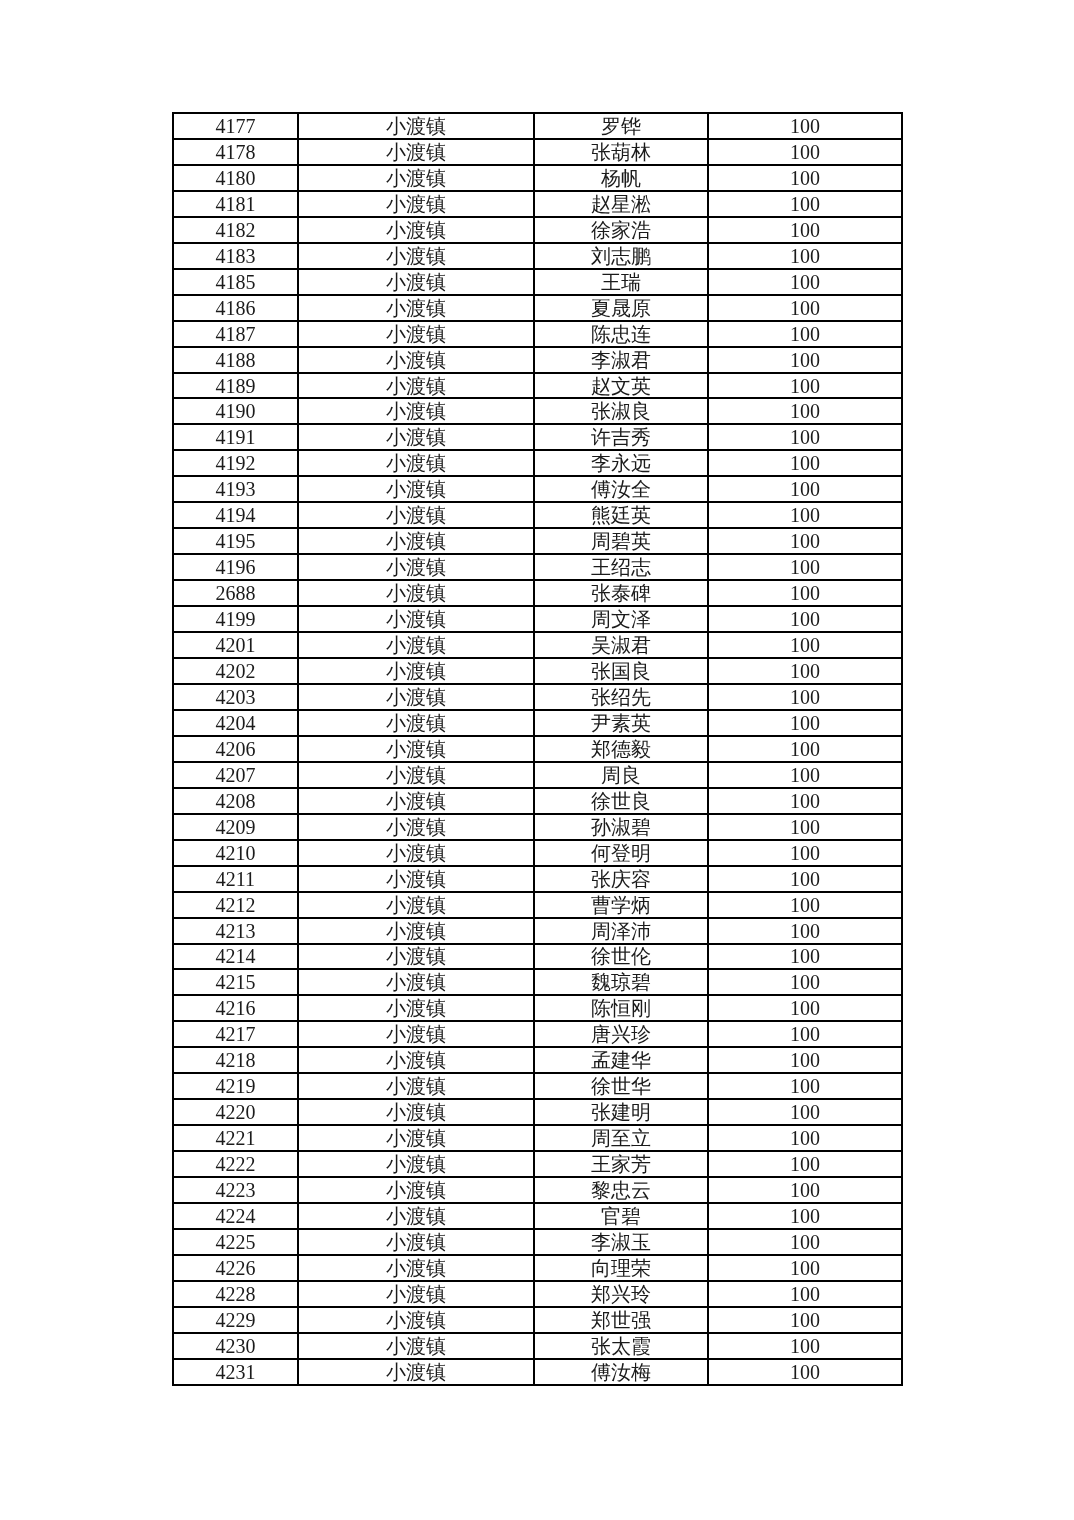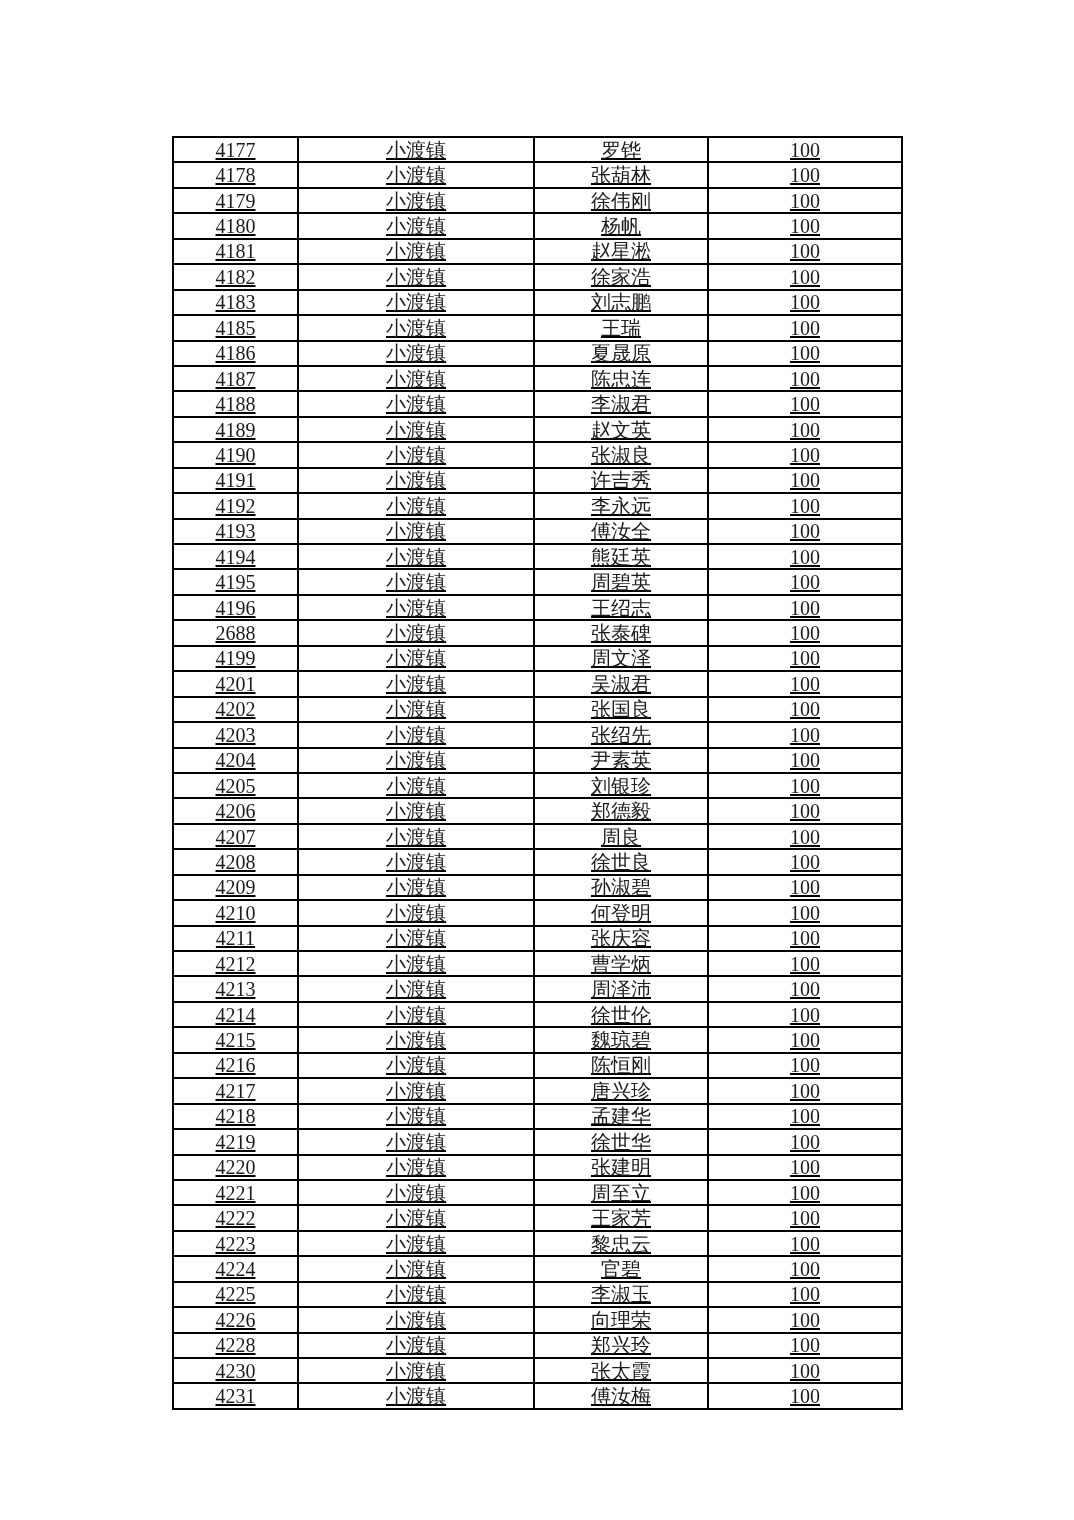--- a/index.html
+++ b/index.html
@@ -11,26 +11,25 @@
     position: relative;
     width: 1074px;
     height: 1520px;
     background: #ffffff;
     overflow: hidden;
     font-family: "Liberation Serif", "DejaVu Serif", serif;
   }
   table#score-table {
     position: absolute;
     left: 172px;
-    top: 136px;
+    top: 112px;
     width: 729px;
     height: 1274px;
     border-collapse: collapse;
     table-layout: fixed;
-    text-decoration: underline;
   }
   #score-table td {
     border: 2px solid #000000;
     padding: 0;
     text-align: center;
     vertical-align: middle;
     font-size: 20px;
     line-height: 1;
     color: #1b1b1b;
     white-space: nowrap;
@@ -59,26 +58,20 @@
           <td>罗铧</td>
           <td>100</td>
         </tr>
         <tr>
           <td>4178</td>
           <td>小渡镇</td>
           <td>张葫林</td>
           <td>100</td>
         </tr>
         <tr>
-          <td>4179</td>
-          <td>小渡镇</td>
-          <td>徐伟刚</td>
-          <td>100</td>
-        </tr>
-        <tr>
           <td>4180</td>
           <td>小渡镇</td>
           <td>杨帆</td>
           <td>100</td>
         </tr>
         <tr>
           <td>4181</td>
           <td>小渡镇</td>
           <td>赵星淞</td>
           <td>100</td>
@@ -197,26 +190,20 @@
           <td>张绍先</td>
           <td>100</td>
         </tr>
         <tr>
           <td>4204</td>
           <td>小渡镇</td>
           <td>尹素英</td>
           <td>100</td>
         </tr>
         <tr>
-          <td>4205</td>
-          <td>小渡镇</td>
-          <td>刘银珍</td>
-          <td>100</td>
-        </tr>
-        <tr>
           <td>4206</td>
           <td>小渡镇</td>
           <td>郑德毅</td>
           <td>100</td>
         </tr>
         <tr>
           <td>4207</td>
           <td>小渡镇</td>
           <td>周良</td>
           <td>100</td>
@@ -332,20 +319,26 @@
         <tr>
           <td>4226</td>
           <td>小渡镇</td>
           <td>向理荣</td>
           <td>100</td>
         </tr>
         <tr>
           <td>4228</td>
           <td>小渡镇</td>
           <td>郑兴玲</td>
+          <td>100</td>
+        </tr>
+        <tr>
+          <td>4229</td>
+          <td>小渡镇</td>
+          <td>郑世强</td>
           <td>100</td>
         </tr>
         <tr>
           <td>4230</td>
           <td>小渡镇</td>
           <td>张太霞</td>
           <td>100</td>
         </tr>
         <tr>
           <td>4231</td>

